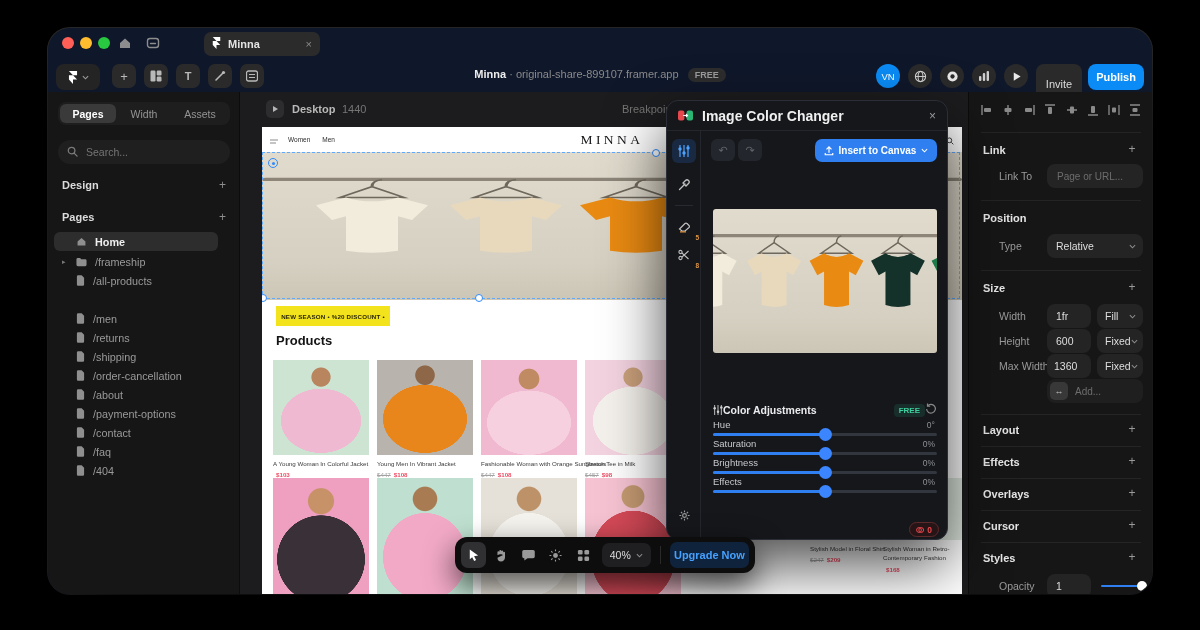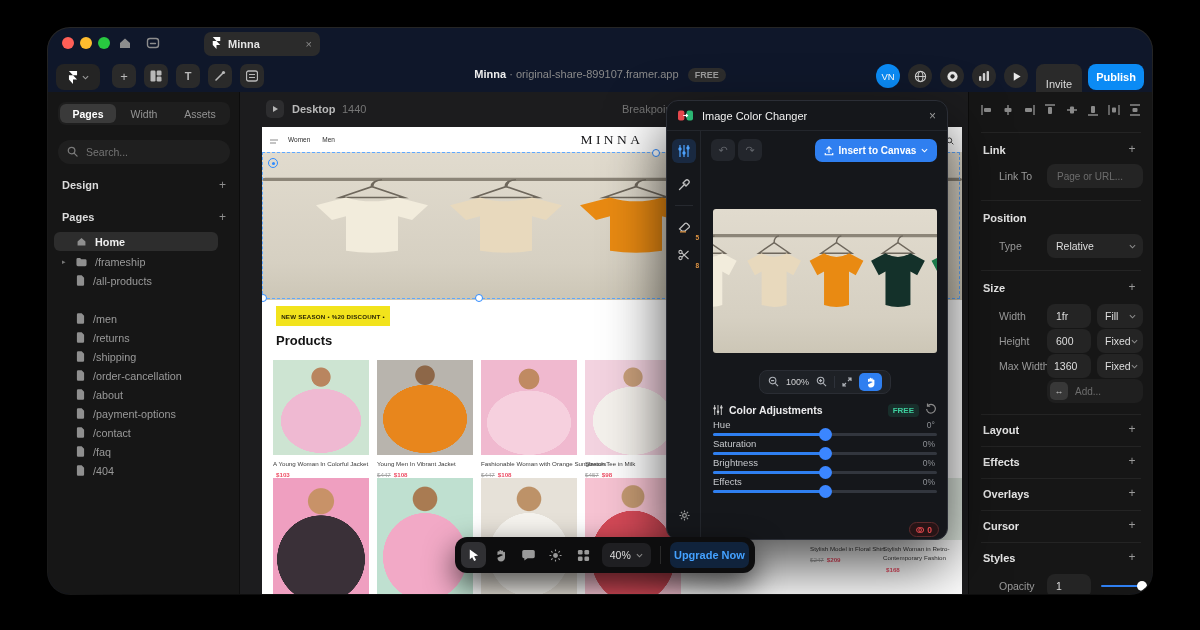--- a/index.html
+++ b/index.html
@@ -64,34 +64,34 @@
   .i13{background:radial-gradient(circle at 50% 20%,#c08a62 0 11%,rgba(0,0,0,0) 12%),radial-gradient(ellipse 44% 34% at 50% 66%,#f6d0de 0 99%,rgba(0,0,0,0) 100%),#f0b9cf}
   .i14{background:radial-gradient(circle at 50% 18%,#caa07b 0 10%,rgba(0,0,0,0) 11%),radial-gradient(ellipse 42% 36% at 50% 64%,#f4f1ec 0 99%,rgba(0,0,0,0) 100%),#f3d3e0}
   .i21{background:radial-gradient(circle at 50% 20%,#c89268 0 12%,rgba(0,0,0,0) 13%),radial-gradient(ellipse 46% 38% at 50% 70%,#3a3038 0 99%,rgba(0,0,0,0) 100%),#ef9fc0}
   .i22{background:radial-gradient(circle at 50% 18%,#a97b52 0 11%,rgba(0,0,0,0) 12%),radial-gradient(ellipse 44% 38% at 50% 68%,#f2a9c6 0 99%,rgba(0,0,0,0) 100%),#bfe0d0}
   .i23{background:radial-gradient(circle at 50% 18%,#bd9268 0 11%,rgba(0,0,0,0) 12%),radial-gradient(ellipse 42% 36% at 50% 66%,#f5f3ee 0 99%,rgba(0,0,0,0) 100%),#e6e1d8}
   .i24{background:radial-gradient(circle at 50% 16%,#c59a72 0 10%,rgba(0,0,0,0) 11%),radial-gradient(ellipse 44% 40% at 50% 68%,#d64a58 0 99%,rgba(0,0,0,0) 100%),#f6c3d2}
   .strip{position:absolute;top:351px;height:62px}
   
   #plugin{left:618px;top:72px;width:282px;height:440px;background:#15171b;border:1px solid #2b2e36;border-radius:12px;box-sizing:border-box;box-shadow:0 25px 60px rgba(0,0,0,.7);z-index:30}
   #phead{left:0;top:0;right:0;height:30px;border-bottom:1px solid #23262c;display:flex;align-items:center;gap:9px;padding:0 11px;box-sizing:border-box}
-  #phead .t{font-size:11px;font-weight:400;color:#f0f0f0;flex:1}
+  #phead .t{font-size:14px;font-weight:700;color:#f0f0f0;flex:1}
   #phead .x{color:#9a9a9a;font-size:12px}
   #prail{left:0;top:30px;bottom:0;width:34px;border-right:1px solid #23262c;box-sizing:border-box}
   .railbtn{position:absolute;left:5px;width:24px;height:24px;border-radius:6px;display:flex;align-items:center;justify-content:center;color:#b5b5b5}
   .railbtn.act{background:rgba(47,127,240,.18);color:#4da3ff}
   .badge{position:absolute;right:-3px;bottom:-2px;font-size:6.5px;color:#e09543;font-weight:700}
   .ubtn{position:absolute;width:24px;height:22px;border-radius:6px;background:#23262c;color:#62656b;display:flex;align-items:center;justify-content:center;font-size:11px}
   #insert{position:absolute;right:10px;top:38px;height:23px;width:122px;background:#2f7ff0;border-radius:7px;display:flex;align-items:center;justify-content:center;gap:5px;color:#fff;font-size:10px;font-weight:700}
   #pprev{left:46px;top:108px;width:224px;height:144px;border-radius:3px;overflow:hidden}
   #zoombar{left:92px;top:269px;width:132px;height:24px;background:#1e2126;border:1px solid #2a2d34;border-radius:8px;display:flex;align-items:center;justify-content:center;gap:7px;box-sizing:border-box;color:#aeb2b8}
   #zoombar .zv{font-size:9px;color:#d2d2d4}
   #zoombar .sep{width:1px;height:12px;background:#2e323a}
   #handbtn{width:23px;height:18px;background:#2f7ff0;border-radius:5px;display:flex;align-items:center;justify-content:center;color:#fff}
-  #adjhead{left:46px;top:300px;width:224px;display:flex;align-items:center;gap:6px}
+  #adjhead{left:46px;top:300px;width:224px;display:flex;align-items:center;gap:0}
   #adjhead .t{font-size:10.5px;font-weight:700;color:#ebebed;flex:1}
   #freebadge{font-size:8px;font-weight:700;color:#3ecf9e;background:rgba(43,191,142,.14);border-radius:4px;padding:2px 5px}
   .slab{position:absolute;left:46px;font-size:9.5px;color:#c6c8cc}
   .sval{position:absolute;right:12px;font-size:8.5px;color:#8e9196}
   .strack{position:absolute;left:46px;width:224px;height:3px;border-radius:2px;background:#32363e}
   .sfill{height:3px;border-radius:2px;background:#2f7ff0;width:50%}
   .sthumb{position:absolute;left:152px;width:13px;height:13px;border-radius:50%;background:#3b86ff;margin-top:-5px}
   #credits{left:242px;top:421px;width:30px;height:15px;border:1px solid #5f2a2c;background:#271416;border-radius:8px;display:flex;align-items:center;justify-content:center;gap:3px;font-size:8.5px;color:#e5484d;font-weight:700;box-sizing:border-box}
   
   #rsb{left:920px;top:64px;bottom:0;width:184px;background:#161616;border-left:1px solid #0c0c0c;box-sizing:border-box}
@@ -526,40 +526,20 @@
         <rect width="350" height="150" fill="url(#wallg2)"></rect>
         <rect x="0" y="26" width="350" height="3.5" rx="1.7" fill="#8c8578"></rect>
         <use href="#ts2" transform="translate(55,66)" style="color:#f2ecdc"></use>
         <use href="#ts2" transform="translate(122,66)" style="color:#e8d9bd"></use>
         <use href="#ts2" transform="translate(187,66)" style="color:#e98a12"></use>
         <use href="#ts2" transform="translate(251,66)" style="color:#14312a"></use>
         <use href="#ts2" transform="translate(314,66)" style="color:#1c7a4b"></use>
       </svg>
     </div>
 
-    <div class="r" id="zoombar">
-      <span><svg width="11" height="11" viewBox="0 0 12 12">
-            <circle cx="5" cy="5" r="3.6" fill="none" stroke="currentColor" stroke-width="1.2"></circle>
-            <path d="M3.3 5 h3.4 M8 8 L11 11" stroke="currentColor" stroke-width="1.2"></path>
-          </svg></span>
-      <span class="zv">100%</span>
-      <span><svg width="11" height="11" viewBox="0 0 12 12">
-            <circle cx="5" cy="5" r="3.6" fill="none" stroke="currentColor" stroke-width="1.2"></circle>
-            <path d="M3.3 5 h3.4 M5 3.3 v3.4 M8 8 L11 11" stroke="currentColor" stroke-width="1.2"></path>
-          </svg></span>
-      <span class="sep"></span>
-      <span><svg width="10" height="10" viewBox="0 0 10 10">
-            <path d="M6 1 h3 v3 M4 9 H1 V6 M9 1 L6 4 M1 9 L4 6" stroke="currentColor" stroke-width="1.2" fill="none"></path>
-          </svg></span>
-      <span id="handbtn">
-          <svg width="10" height="11" viewBox="0 0 10 11">
-            <path d="M2 5 V2.6 a.8.8 0 0 1 1.6 0 V4.6 M3.6 4.4 V1.6 a.8.8 0 0 1 1.6 0 V4.4 M5.2 4.4 V2 a.8.8 0 0 1 1.6 0 V5 M6.8 5 V3.2 a.8.8 0 0 1 1.6 0 V7 c0 2.2-1.4 3.6-3.4 3.6 S2 9.2 2 7.4 Z" fill="#fff"></path>
-          </svg>
-        </span>
-    </div>
 
     <div id="adjhead" class="r">
       <span><svg width="10" height="10" viewBox="0 0 12 12">
             <path d="M2 0 v12 M6 0 v12 M10 0 v12" stroke="#cfcfcf" stroke-width="1.1"></path>
             <circle cx="2" cy="4" r="1.5" fill="#cfcfcf"></circle>
             <circle cx="6" cy="8" r="1.5" fill="#cfcfcf"></circle>
             <circle cx="10" cy="3" r="1.5" fill="#cfcfcf"></circle>
           </svg></span>
       <span class="t">Color Adjustments</span>
       <span id="freebadge">FREE</span>

